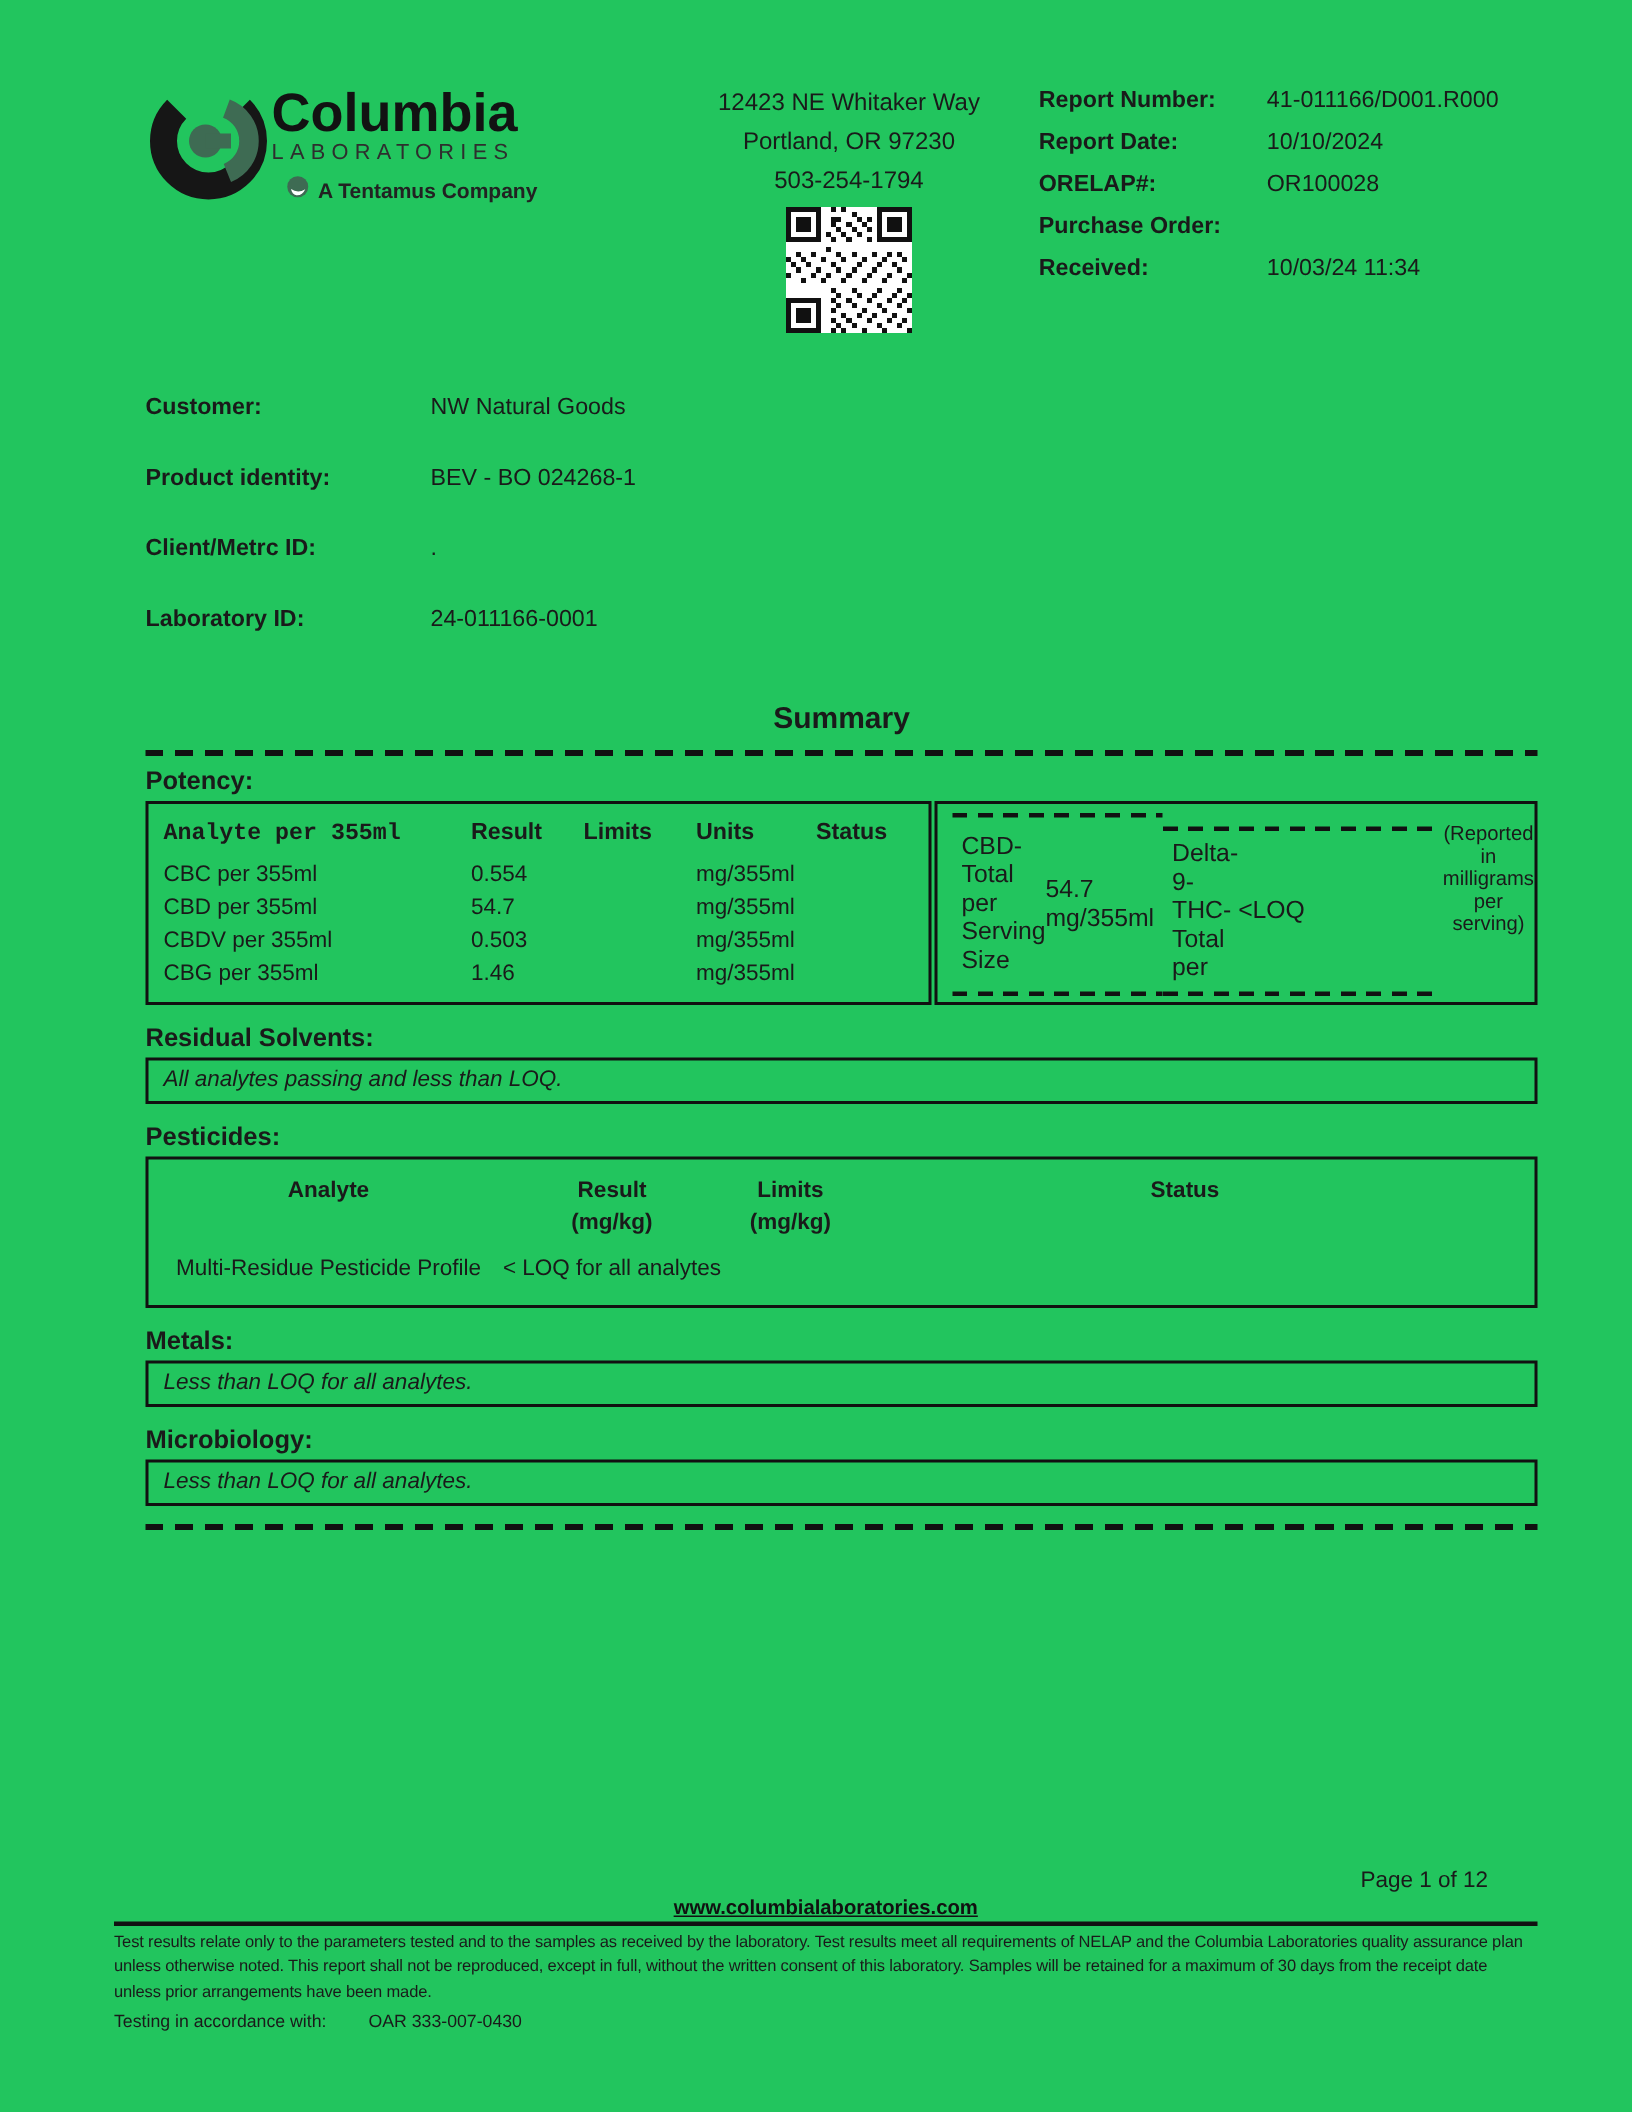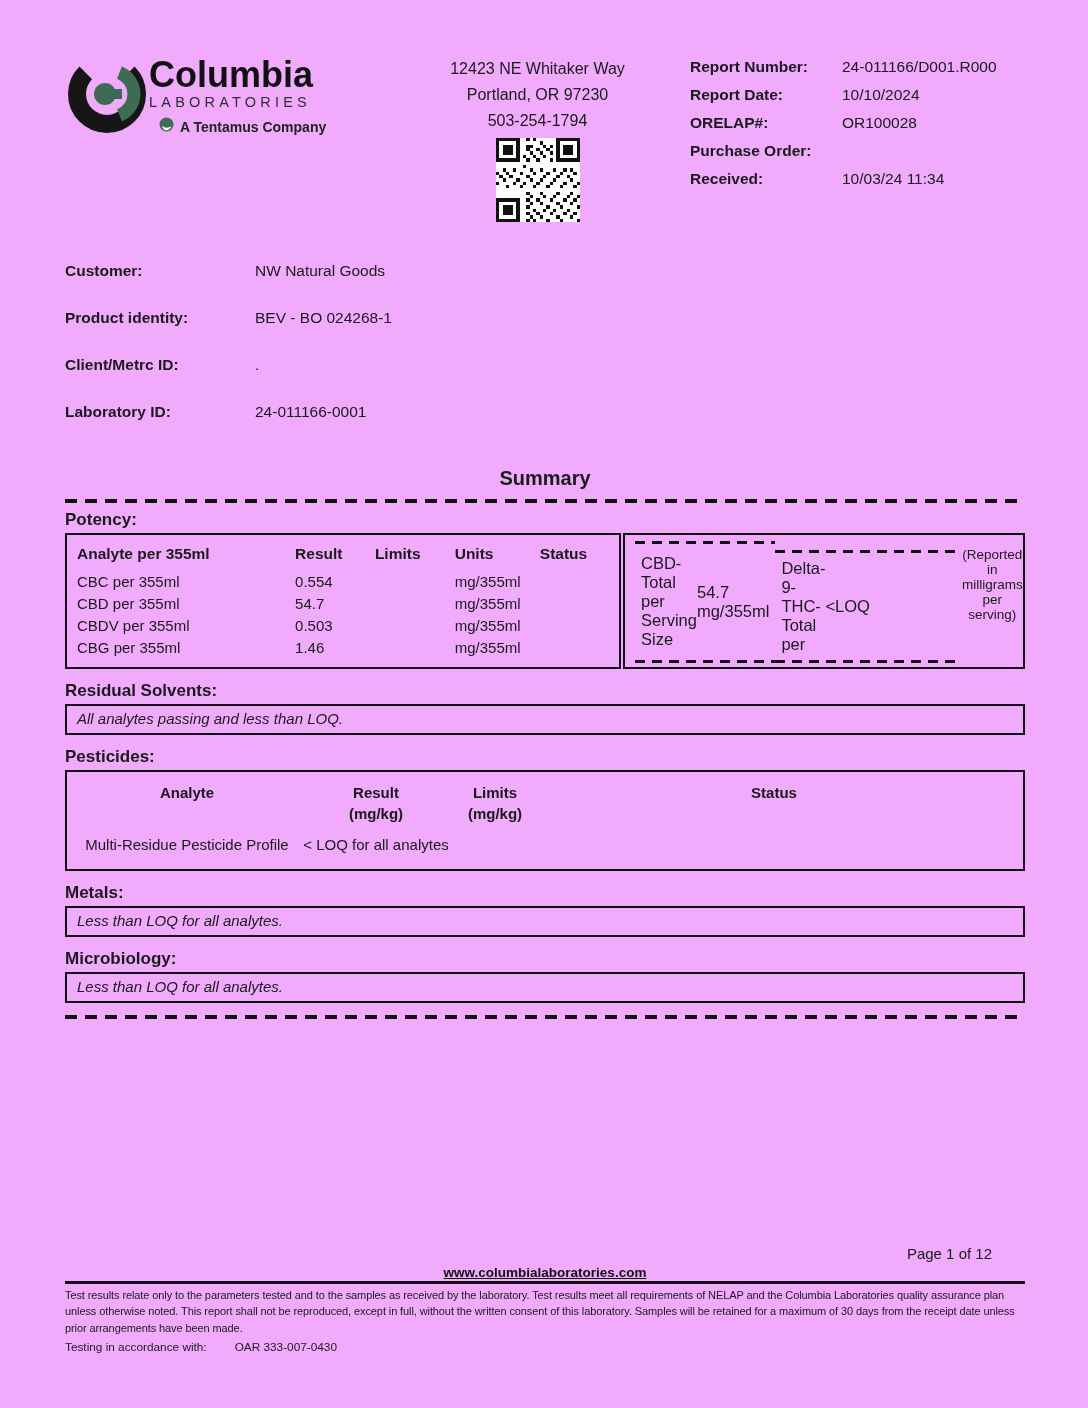--- a/index.html
+++ b/index.html
@@ -1,19 +1,19 @@
 <!DOCTYPE html>
 <html><head>
 <meta charset="utf-8">
 <style>
   html,body { margin:0; padding:0; background:#fff; }
   .page {
     position:relative; width:1088px; height:1408px; margin:0 auto;
-    background:#f0abfc; color:#1a1a1a; box-sizing:border-box;
-    padding:50px 63px 0 65px; overflow:hidden;
+    background:#22c55e; color:#1a1a1a; box-sizing:border-box;
+    padding:50px 63px 0 97px; overflow:hidden;
     font-family:"Liberation Sans", sans-serif;
   }
   
   .header { display:flex; align-items:flex-start; }
   .logo-block { width:345px; }
   .logo-row { display:flex; align-items:center; }
   .brand-text { margin-left:-4px; }
   .brand-name { font-size:36px; font-weight:bold; color:#121212; line-height:1.05; }
   .brand-sub { font-size:14.5px; letter-spacing:4.2px; color:#2e2e2e; margin-top:1px; }
   .tagline-row { display:flex; align-items:center; gap:6px; margin-top:7px; margin-left:10px; }
@@ -32,41 +32,41 @@
   .dashed-hr { height:4px; margin-top:9px;
     background:repeating-linear-gradient(90deg,#111 0 12px, transparent 12px 20px); }
   .section-heading { font-size:17px; font-weight:bold; margin:12px 0 3px; }
   .section-heading.first { margin-top:7px; }
   
   .potency-wrap { display:flex; align-items:stretch; }
   .potency-table-box { flex:1; border:2.5px solid #111; padding:8px 10px 8px; box-sizing:border-box; }
   table.potency { width:100%; border-collapse:collapse; font-size:15px; }
   table.potency th { text-align:left; font-size:15.5px; padding:2px 0 8px; }
   table.potency td { padding:2.5px 0; }
-  .col-analyte{width:41%;} .col-result{width:15%;} .col-limits{width:15%;}
+  .col-analyte{width:41%;font-family:Liberation Mono, monospace;} .col-result{width:15%;} .col-limits{width:15%;}
   .col-units{width:16%;} .col-status{width:13%;}
   .potency-totals-box { width:402px; flex:none; border:2.5px solid #111; margin-left:2px;
     box-sizing:border-box; padding:6px 10px 4px; display:flex; flex-direction:row; }
   .total-row { display:flex; justify-content:space-between; align-items:center;
     padding:9px 6px; font-size:16.5px;
     background:
       repeating-linear-gradient(90deg,#111 0 10px, transparent 10px 17px) top left / 100% 3px no-repeat,
       repeating-linear-gradient(90deg,#111 0 10px, transparent 10px 17px) bottom left / 100% 3px no-repeat; }
   .total-row.second { margin-top:9px; }
   .total-value.pad { margin-right:86px; }
   .totals-caption { text-align:center; font-size:13.5px; margin-top:6px; }
   
   .note-box { border:2.5px solid #111; padding:4px 10px 6px; font-style:italic; font-size:15px; }
   
   .pest-box { border:2.5px solid #111; padding:10px 10px 16px; }
   .pest-grid { display:grid; grid-template-columns:220px 158px 80px 1fr; font-size:15px;text-align:center; }
   .pest-head { font-weight:bold; line-height:1.4; }
   .pest-row { margin-top:12px; }
   
-  .footer { position:absolute; left:65px; right:63px; bottom:54px; }
+  .footer { position:absolute; left:76px; right:63px; bottom:54px; }
   .page-num { text-align:right; font-size:15px; padding-right:33px; }
   .url-line { border-bottom:3px solid #111; text-align:center; margin-top:1px; line-height:1.1; }
   .url { font-weight:bold; font-size:13.5px; text-decoration:underline; color:#111; }
   .disclaimer { font-size:11px; line-height:1.5; margin-top:3px; letter-spacing:-0.1px; }
   .accordance { font-size:11.8px; margin-top:4px; display:flex; }
   .accordance .acc-label { margin-right:28px; }
 </style>
 </head>
 <body>
 
@@ -123,21 +123,21 @@
               <rect x="2" y="20" width="3" height="3"></rect>
             <path d="M9 0h1v1h-1zM11 0h1v1h-1zM13 1h1v1h-1zM9 2h2v1h-2zM14 2h1v1h-1zM16 2h1v1h-1zM9 3h1v1h-1zM12 3h1v1h-1zM15 3h1v1h-1zM10 4h1v1h-1zM13 4h1v1h-1zM16 4h1v1h-1zM8 5h1v1h-1zM11 5h1v1h-1zM14 5h1v1h-1zM9 6h1v1h-1zM12 6h1v1h-1zM16 6h1v1h-1zM8 8h1v1h-1zM2 9h1v1h-1zM5 9h1v1h-1zM10 9h1v1h-1zM13 9h1v1h-1zM17 9h1v1h-1zM20 9h1v1h-1zM22 9h1v1h-1zM0 10h1v1h-1zM3 10h1v1h-1zM7 10h1v1h-1zM11 10h1v1h-1zM15 10h1v1h-1zM19 10h1v1h-1zM23 10h1v1h-1zM1 11h1v1h-1zM4 11h1v1h-1zM9 11h1v1h-1zM14 11h1v1h-1zM18 11h1v1h-1zM21 11h1v1h-1zM2 12h1v1h-1zM6 12h1v1h-1zM10 12h1v1h-1zM13 12h1v1h-1zM17 12h1v1h-1zM22 12h1v1h-1zM0 13h1v1h-1zM5 13h1v1h-1zM8 13h1v1h-1zM12 13h1v1h-1zM16 13h1v1h-1zM20 13h1v1h-1zM24 13h1v1h-1zM3 14h1v1h-1zM7 14h1v1h-1zM11 14h1v1h-1zM15 14h1v1h-1zM19 14h1v1h-1zM23 14h1v1h-1zM9 16h1v1h-1zM13 16h1v1h-1zM18 16h1v1h-1zM22 16h1v1h-1zM10 17h1v1h-1zM14 17h1v1h-1zM17 17h1v1h-1zM21 17h1v1h-1zM24 17h1v1h-1zM9 18h1v1h-1zM12 18h1v1h-1zM16 18h1v1h-1zM20 18h1v1h-1zM23 18h1v1h-1zM10 19h1v1h-1zM13 19h1v1h-1zM18 19h1v1h-1zM22 19h1v1h-1zM9 20h1v1h-1zM15 20h1v1h-1zM19 20h1v1h-1zM24 20h1v1h-1zM11 21h1v1h-1zM14 21h1v1h-1zM17 21h1v1h-1zM21 21h1v1h-1zM9 22h1v1h-1zM12 22h1v1h-1zM16 22h1v1h-1zM20 22h1v1h-1zM23 22h1v1h-1zM10 23h1v1h-1zM13 23h1v1h-1zM18 23h1v1h-1zM22 23h1v1h-1zM9 24h1v1h-1zM11 24h1v1h-1zM15 24h1v1h-1zM19 24h1v1h-1zM24 24h1v1h-1z"></path>
           </g>
         </svg>
       </div>
     </div>
 
     <div class="report-block">
       <div class="info-row">
         <span class="info-label">Report Number:</span>
-        <span class="info-value">24-011166/D001.R000</span>
+        <span class="info-value">41-011166/D001.R000</span>
       </div>
       <div class="info-row">
         <span class="info-label">Report Date:</span>
         <span class="info-value">10/10/2024</span>
       </div>
       <div class="info-row">
         <span class="info-label">ORELAP#:</span>
         <span class="info-value">OR100028</span>
       </div>
       <div class="info-row">

